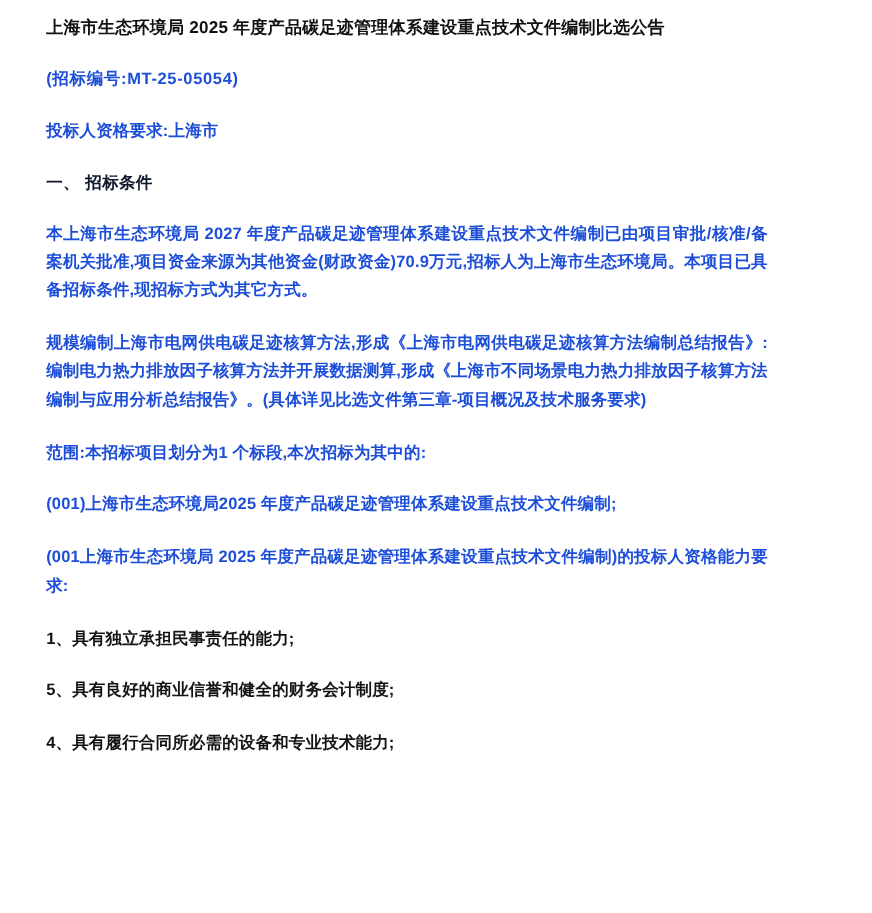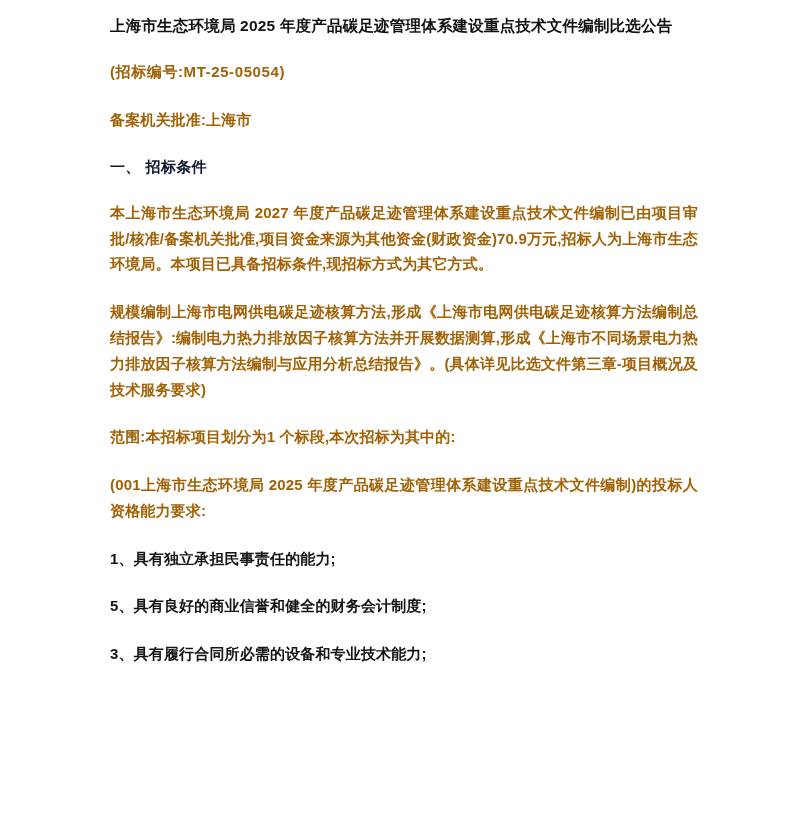--- a/index.html
+++ b/index.html
@@ -11,38 +11,38 @@
     width: 793px;
     height: 830px;
     font-family: "Liberation Sans", "DejaVu Sans", sans-serif;
     color: #111111;
     overflow: hidden;
   }
   .page {
     box-sizing: border-box;
     width: 793px;
     height: 830px;
-    padding: 14px 95px 0 110px;
+    padding: 14px 95px 0 42px;
     background: #ffffff;
   }
   .doc-title {
     font-size: 15.5px;
     font-weight: 700;
     line-height: 1.5;
     letter-spacing: 0.2px;
     margin: 0 0 22px 0;
     color: #111111;
   }
   .para {
     font-size: 15px;
     font-weight: 700;
     line-height: 1.72;
     letter-spacing: 0.15px;
     margin: 12px 0 22px 0;
-    color: #a16207;
+    color: #1d4ed8;
     text-align: justify;
   }
   .heading {
     font-size: 15px;
     font-weight: 700;
     line-height: 1.6;
     letter-spacing: 0.3px;
     margin: 0 0 21px 0;
     color: #0f172a;
   }
@@ -63,32 +63,33 @@
 </style>
 </head>
 <body>
 
 <div class="page">
 
   <h1 class="doc-title">上海市生态环境局 2025 年度产品碳足迹管理体系建设重点技术文件编制比选公告</h1>
 
   <p class="para mono-ish">(招标编号:MT-25-05054)</p>
 
-  <p class="para">备案机关批准:上海市</p>
+  <p class="para">投标人资格要求:上海市</p>
 
   <h2 class="heading">
     <span class="num">一、</span><span>招标条件</span>
   </h2>
 
   <p class="para">本上海市生态环境局 2027 年度产品碳足迹管理体系建设重点技术文件编制已由项目审批/核准/备案机关批准,项目资金来源为其他资金(财政资金)70.9万元,招标人为上海市生态环境局。本项目已具备招标条件,现招标方式为其它方式。</p>
 
 
   <p class="para">规模编制上海市电网供电碳足迹核算方法,形成《上海市电网供电碳足迹核算方法编制总结报告》:编制电力热力排放因子核算方法并开展数据测算,形成《上海市不同场景电力热力排放因子核算方法编制与应用分析总结报告》。(具体详见比选文件第三章-项目概况及技术服务要求)</p>
   <p class="para">范围:本招标项目划分为1 个标段,本次招标为其中的:</p>
+  <p class="para">(001)上海市生态环境局2025 年度产品碳足迹管理体系建设重点技术文件编制;</p>
 
 
   <p class="para">(001上海市生态环境局 2025 年度产品碳足迹管理体系建设重点技术文件编制)的投标人资格能力要求:</p>
 
   <p class="list-item">1、具有独立承担民事责任的能力;</p>
   <p class="list-item">5、具有良好的商业信誉和健全的财务会计制度;</p>
-  <p class="list-item">3、具有履行合同所必需的设备和专业技术能力;</p>
+  <p class="list-item">4、具有履行合同所必需的设备和专业技术能力;</p>
 
 </div>
 
 </body></html>

